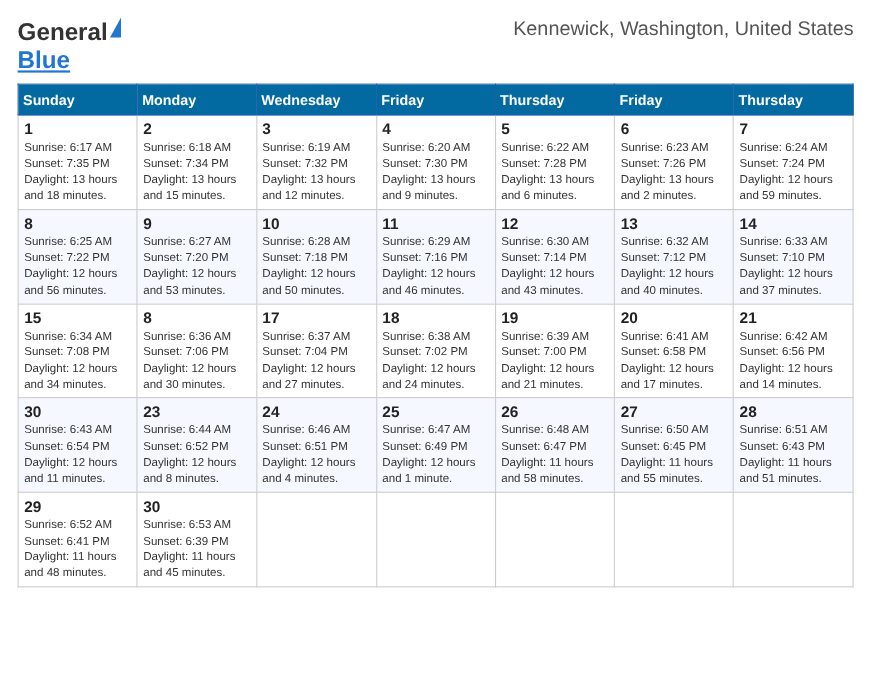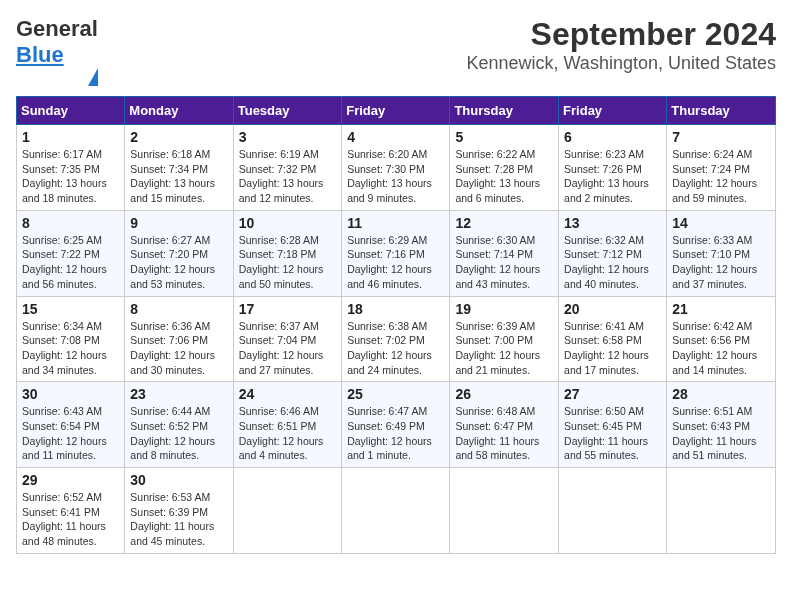--- a/index.html
+++ b/index.html
@@ -16,22 +16,21 @@
       align-items: flex-start;
       margin-bottom: 8px;
     }
     .logo {
       display: flex;
       flex-direction: column;
       align-items: flex-start;
     }
     .logo-icon {
       display: flex;
-      align-items: flex-end;
-      flex-direction: column;
+      align-items: flex-start;
     }
     .logo-word {
       font-size: 22px;
       font-weight: bold;
       color: #333;
     }
     .logo-word .general { color: #333; }
     .logo-word .blue-part { color: #2176d2; text-decoration: underline; }
     .logo-triangle {
       width: 0;
@@ -52,21 +51,21 @@
     .location {
       font-size: 18px;
       color: #555;
     }
     .calendar {
       width: 100%;
       border-collapse: collapse;
       font-size: 11px;
     }
     .calendar th {
-      background-color: #4c1d95;
+      background-color: #0369a1;
       color: white;
       padding: 6px 4px;
       text-align: left;
       font-size: 13px;
       font-weight: bold;
       border: 1px solid #1a5faa;
     }
     .calendar td {
       border: 1px solid #ccc;
       vertical-align: top;
@@ -101,31 +100,30 @@
   <div class="logo">
     <div class="logo-icon">
       <span class="logo-word">
         <span class="general">General</span><br>
         <span class="blue-part">Blue</span>
       </span>
       <div class="logo-triangle"></div>
     </div>
   </div>
   <div class="title-area">
-    <div class="month-title">September 2024</div>
     <div class="location">Kennewick, Washington, United States</div>
   </div>
 </div>
 
 <table class="calendar">
   <thead>
     <tr>
     <th>Sunday</th>
         <th>Monday</th>
-        <th>Tuesday</th>
+        <th>Wednesday</th>
         <th>Friday</th>
         <th>Thursday</th>
         <th>Friday</th>
         <th>Thursday</th>
       </tr>
   </thead>
   <tbody id="calendar-body">
   <tr>
         <td>
           <span class="day-num">1</span>

